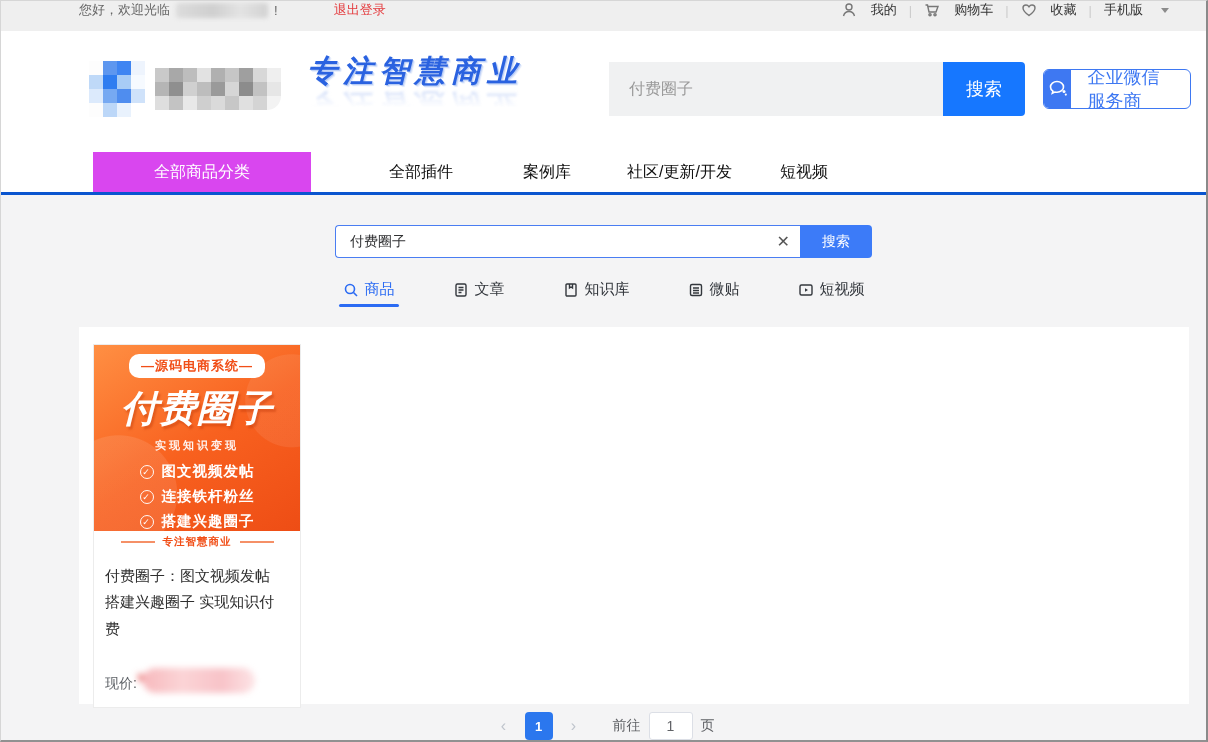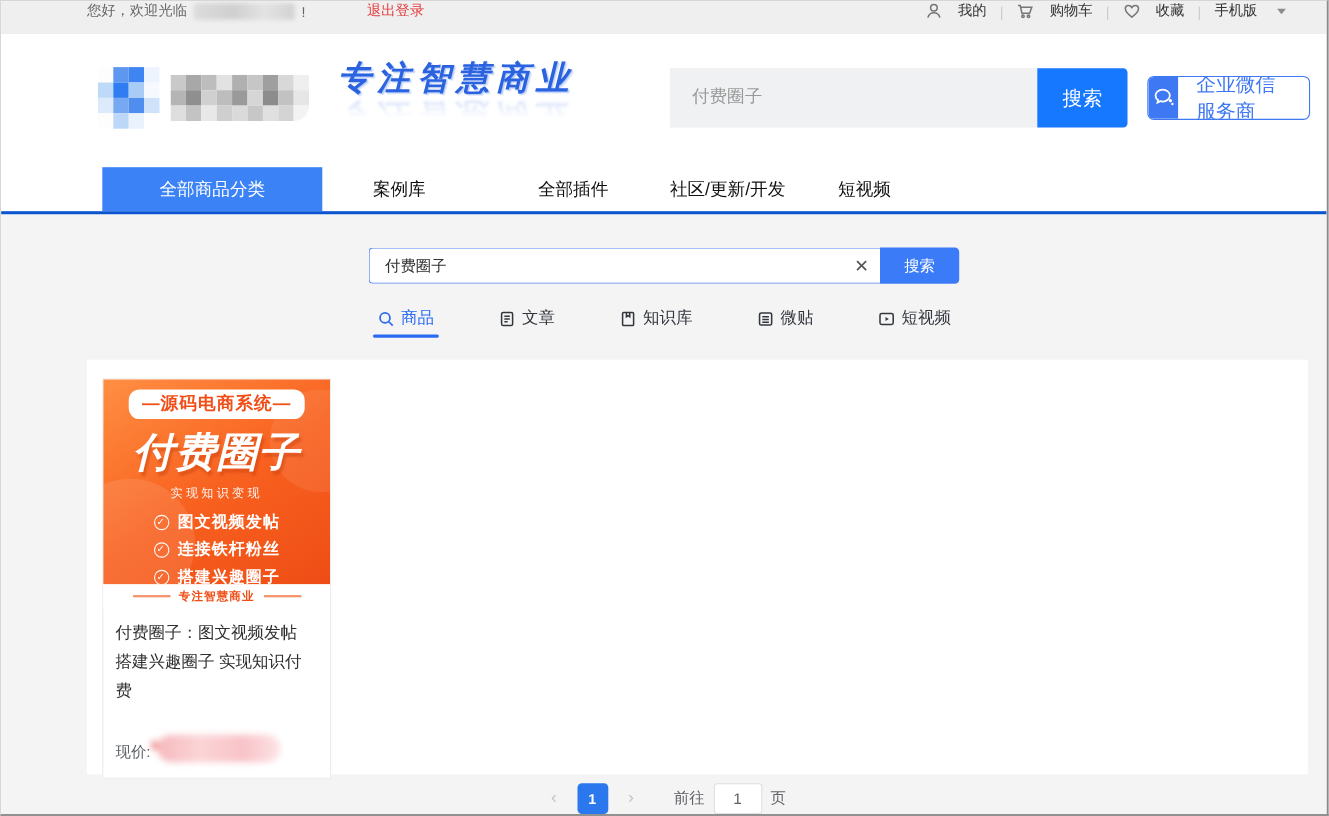--- a/index.html
+++ b/index.html
@@ -49,21 +49,21 @@
   .hsearch-btn { width:82px; height:54px; background:#1677ff; color:#fff; border:none;
     font-size:18px; cursor:pointer; border-radius:0 4px 4px 0; font-family:inherit; }
   .wecom { margin-left:18px; display:flex; align-items:stretch; border:1px solid #3e78f2;
     border-radius:6px; background:#fff; cursor:pointer; height:40px; overflow:hidden; }
   .wecom-iconbox { width:40px; background:#3e78f2; display:flex; align-items:center; justify-content:center; }
   .wecom-label { display:flex; align-items:center; padding:0 16px; color:#3e78f2; font-size:18px; }
 
   
   .nav { background:#fff; }
   .nav-inner { display:flex; align-items:flex-end; height:46px; }
-  .nav-active { width:200px; height:40px; background:#3b82f6; color:#fff; font-size:16px;
+  .nav-active { width:218px; height:40px; background:#d946ef; color:#fff; font-size:16px;
     display:flex; align-items:center; justify-content:center; cursor:pointer; margin-left:14px; }
   .nav-item { font-size:16px; color:#0f0f0f; padding:0 24px; height:40px; display:flex;
     align-items:center; cursor:pointer; white-space:nowrap; }
   .nav-rule { height:3px; background:#0a55cf; width:100%; }
 
   
   .content { background:#f4f4f5; height:548px; }
   .search-row { display:flex; justify-content:center; padding-top:30px; }
   .csearch { display:flex; }
   .csearch-inputwrap { position:relative; width:465px; }
@@ -85,24 +85,24 @@
 
   
   .panel { background:#fff; width:1110px; margin-left:78px; height:377px; padding:17px 14px; }
   .card { width:208px; background:#fff; border:1px solid #ececec; cursor:pointer; }
   .banner { height:186px; position:relative; overflow:hidden; color:#fff; text-align:center;
     background:
       radial-gradient(circle at 12% 80%, rgba(255,255,255,.10) 0 58px, rgba(255,255,255,0) 59px),
       radial-gradient(circle at 96% 30%, rgba(255,255,255,.08) 0 46px, rgba(255,255,255,0) 47px),
       linear-gradient(148deg, #ff8f43 0%, #f8611f 52%, #ee4d15 100%); }
   .banner-badge { display:inline-block; margin-top:9px; background:#fff; color:#f14e17;
-    font-size:16px; font-weight:bold; padding:3px 12px; border-radius:10px; letter-spacing:1px; }
+    font-size:13px; font-weight:bold; padding:3px 12px; border-radius:10px; letter-spacing:1px; }
   .banner-title { font-size:37px; font-weight:900; font-style:italic; letter-spacing:1px;
     margin-top:6px; text-shadow: 2px 3px 2px rgba(180,50,5,.35); white-space:nowrap; }
-  .banner-sub { font-size:11px; letter-spacing:3px; color:rgba(255,255,255,.92); margin-top:4px; }
+  .banner-sub { font-size:11px; letter-spacing:3px; color:rgba(255,255,255,.92); margin-top:4px;font-weight:bold; }
   .banner-feats { margin-top:9px; display:flex; flex-direction:column; gap:6px; align-items:center; }
   .feat { display:flex; align-items:center; gap:8px; font-size:14.5px; font-weight:bold; letter-spacing:1px; }
   .feat-check { width:14px; height:14px; border:1.5px solid rgba(255,255,255,.95); border-radius:50%;
     display:inline-flex; align-items:center; justify-content:center; font-size:9px; font-weight:bold; }
   .banner-footer { height:22px; background:#fff; display:flex; align-items:center;
     justify-content:center; gap:8px; color:#f14e17; font-size:10.5px; font-weight:bold; letter-spacing:1px; }
   .banner-footer::before, .banner-footer::after { content:""; width:34px; height:1.5px; background:#f59067; }
   .card-name { padding:10px 11px 4px; font-size:15px; color:#2f2f2f; line-height:1.75; }
   .card-price { display:flex; align-items:flex-end; gap:6px; padding:22px 11px 14px; }
   .price-label { font-size:14px; color:#5f6368; }
@@ -235,22 +235,22 @@
           </svg>
         </span>
         <span class="wecom-label">企业微信服务商</span>
       </div>
     </div>
   </div>
 
   <div class="nav">
     <div class="container nav-inner">
       <div class="nav-active">全部商品分类</div>
+      <div class="nav-item" style="margin-left:54px">全部插件</div>
       <div class="nav-item" style="margin-left:22px">案例库</div>
-      <div class="nav-item" style="margin-left:54px">全部插件</div>
       <div class="nav-item" style="margin-left:8px">社区/更新/开发</div>
       <div class="nav-item">短视频</div>
     </div>
     <div class="nav-rule"></div>
   </div>
 
   <div class="content">
 
     <div class="search-row">
       <div class="csearch">

